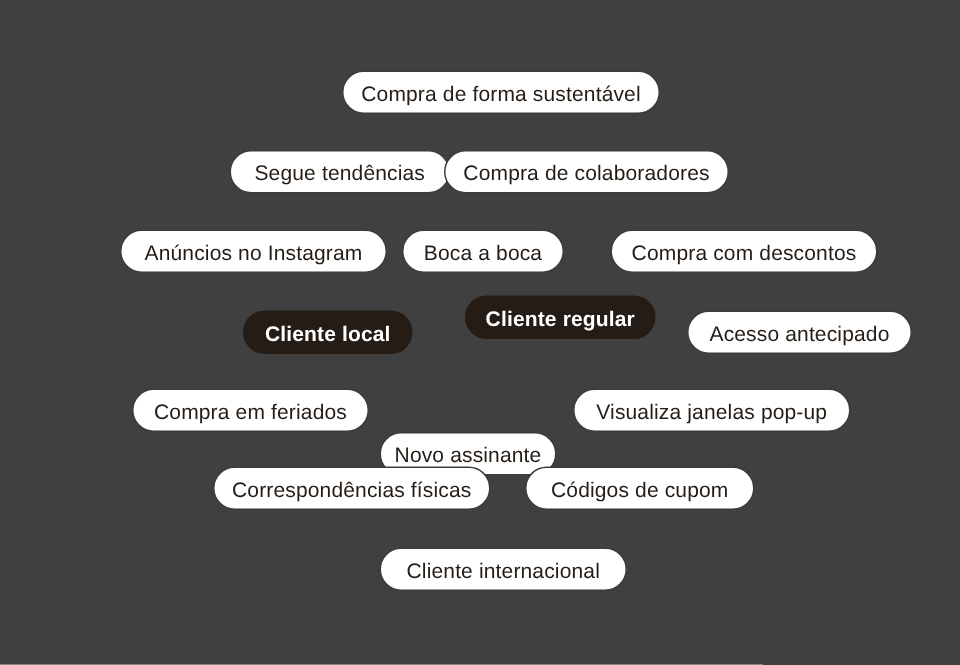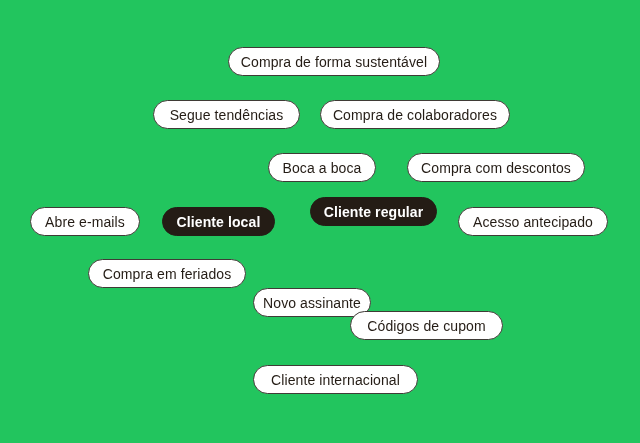--- a/index.html
+++ b/index.html
@@ -4,21 +4,21 @@
 <style>
   html, body { margin: 0; padding: 0; }
   body {
     width: 640px; height: 443px;
     background: #ffffff;
     font-family: "Liberation Sans", "DejaVu Sans", sans-serif;
   }
   .canvas {
     position: relative;
     width: 640px; height: 443px;
-    background: #22c55e;
+    background: #404040;
     overflow: hidden;
   }
   .pill {
     position: absolute;
     box-sizing: border-box;
     height: 29px;
     border: 1px solid #3f3b36;
     border-radius: 15px;
     background: #ffffff;
     color: #241c15;
@@ -39,37 +39,39 @@
   }
 </style>
 </head>
 <body>
 
 <div class="canvas">
   <div class="pill" style="left:228px; top:47px; width:212px;" data-variant="outline">Compra de forma sustentável</div>
 
   <div class="pill" style="left:153px; top:100px; width:147px;" data-variant="outline">Segue tendências</div>
 
-  <div class="pill" style="left:320px; top:100px; width:190px;" data-variant="outline">Compra de colaboradores</div>
+  <div class="pill" style="left:296px; top:100px; width:190px;" data-variant="outline">Compra de colaboradores</div>
 
+  <div class="pill" style="left:80px; top:153px; width:178px;" data-variant="outline">Anúncios no Instagram</div>
 
   <div class="pill" style="left:268px; top:153px; width:108px;" data-variant="outline">Boca a boca</div>
 
   <div class="pill" style="left:407px; top:153px; width:178px;" data-variant="outline">Compra com descontos</div>
 
-  <div class="pill" style="left:30px; top:207px; width:110px;" data-variant="outline">Abre e-mails</div>
 
   <div class="pill" style="left:162px; top:207px; width:113px;" data-variant="filled">Cliente local</div>
 
   <div class="pill" style="left:310px; top:197px; width:127px;" data-variant="filled">Cliente regular</div>
 
   <div class="pill" style="left:88px; top:259px; width:158px;" data-variant="outline">Compra em feriados</div>
 
   <div class="pill" style="left:458px; top:207px; width:150px;" data-variant="outline">Acesso antecipado</div>
 
   <div class="pill" style="left:253px; top:259px; width:118px;margin-top:29px;" data-variant="outline">Novo assinante</div>
 
+  <div class="pill" style="left:382px; top:259px; width:185px;" data-variant="outline">Visualiza janelas pop-up</div>
 
+  <div class="pill" style="left:142px; top:311px; width:185px;" data-variant="outline">Correspondências físicas</div>
 
   <div class="pill" style="left:350px; top:311px; width:153px;" data-variant="outline">Códigos de cupom</div>
 
   <div class="pill" style="left:253px; top:365px; width:165px;" data-variant="outline">Cliente internacional</div>
 </div>
 
 </body></html>

